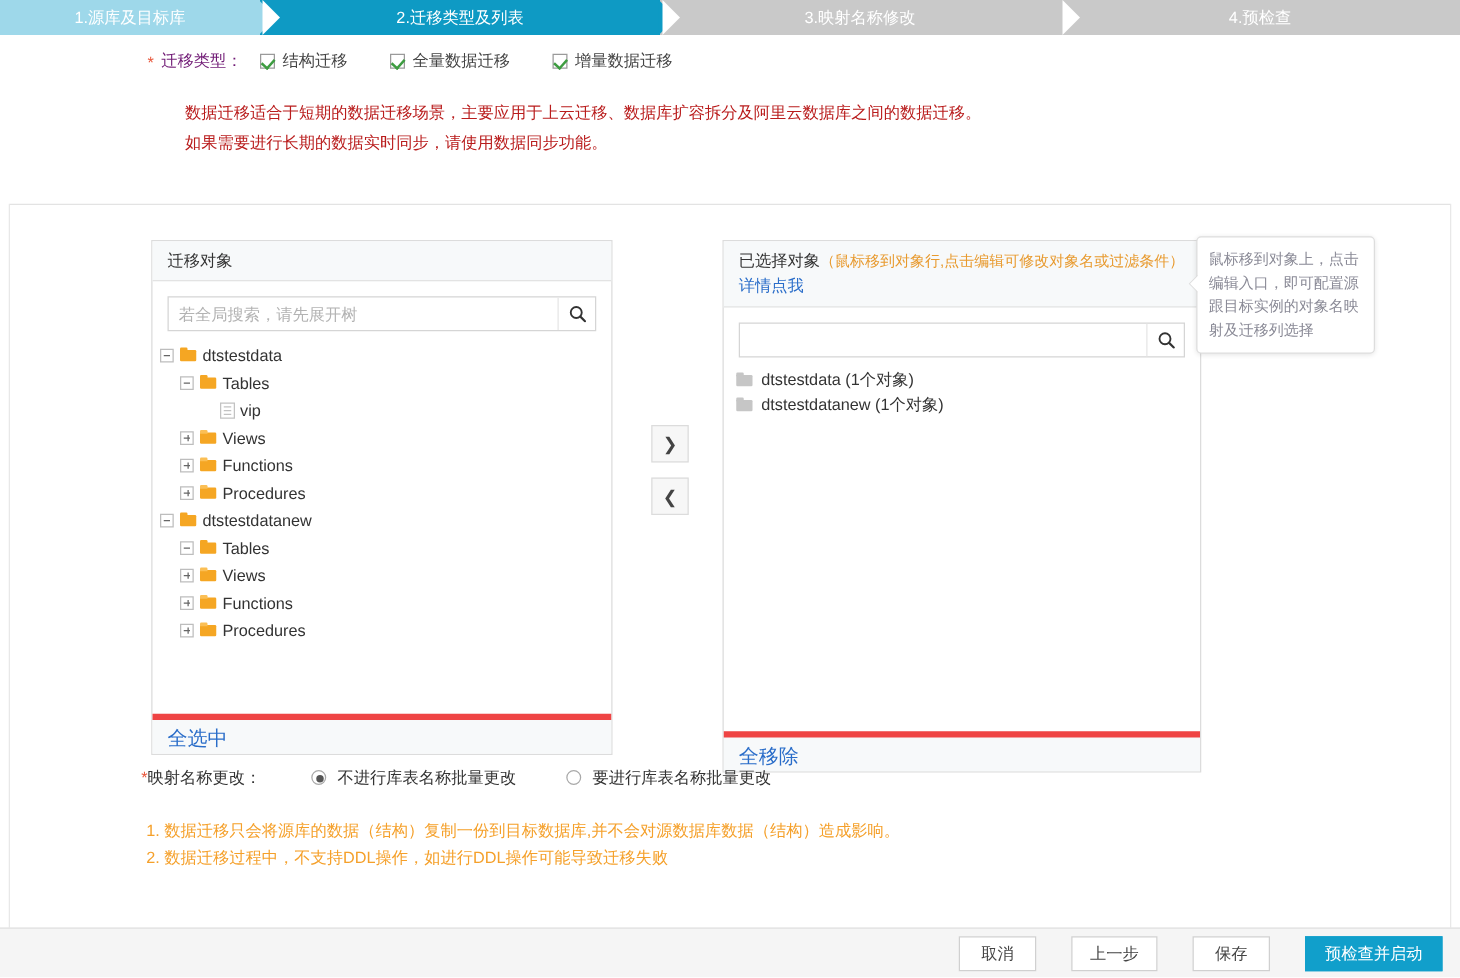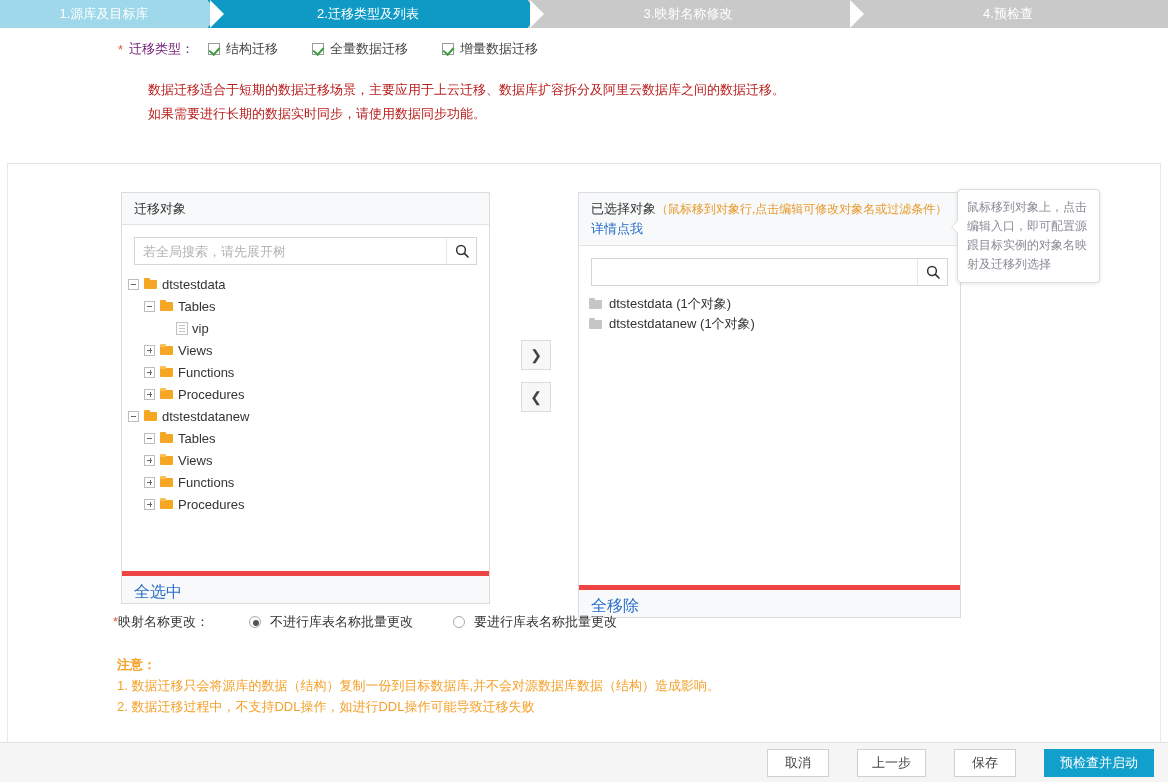--- a/index.html
+++ b/index.html
@@ -386,21 +386,20 @@
       <span class="radio on"></span>
       <span class="rlabel">不进行库表名称批量更改</span>
     </label>
     <label class="radio-wrap">
       <span class="radio"></span>
       <span class="rlabel">要进行库表名称批量更改</span>
     </label>
   </div>
 
   <div class="notes">
-    <div class="nt-title">注意：</div>
     <div>1. 数据迁移只会将源库的数据（结构）复制一份到目标数据库,并不会对源数据库数据（结构）造成影响。</div>
     <div>2. 数据迁移过程中，不支持DDL操作，如进行DDL操作可能导致迁移失败</div>
   </div>
 
   <div class="footbar">
     <div class="btn">取消</div>
     <div class="btn">上一步</div>
     <div class="btn">保存</div>
     <div class="btn primary">预检查并启动</div>
   </div>

